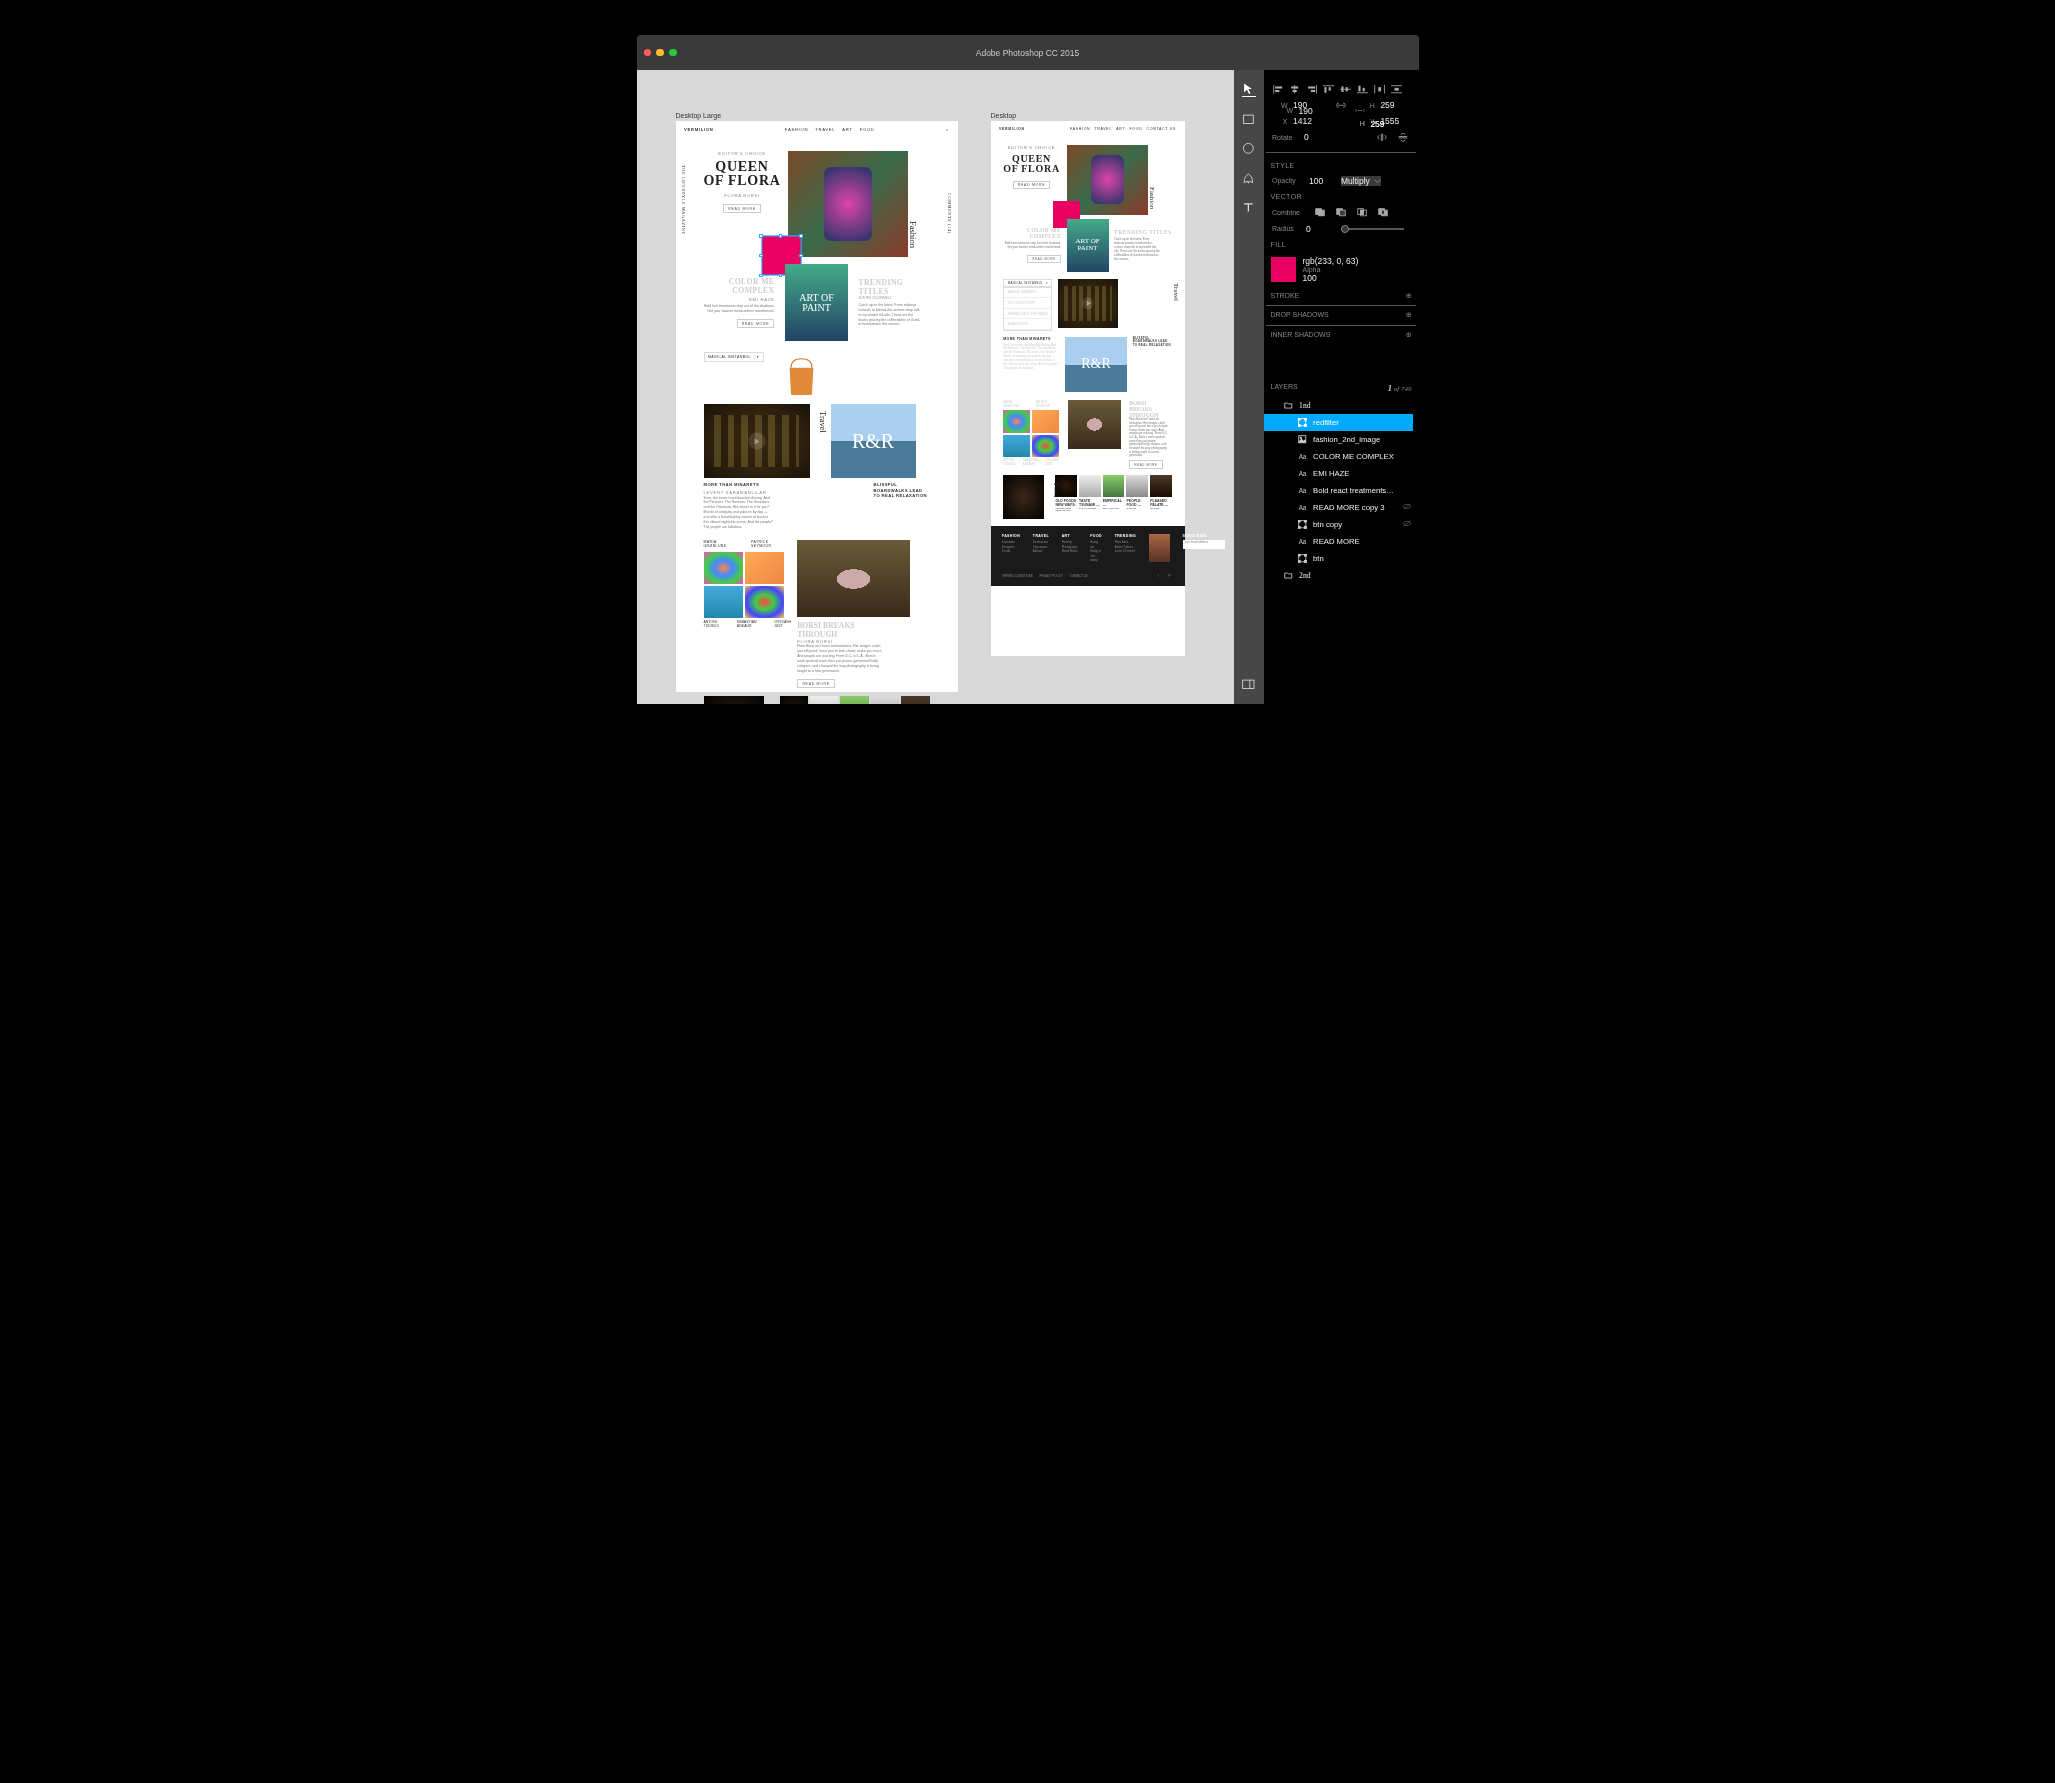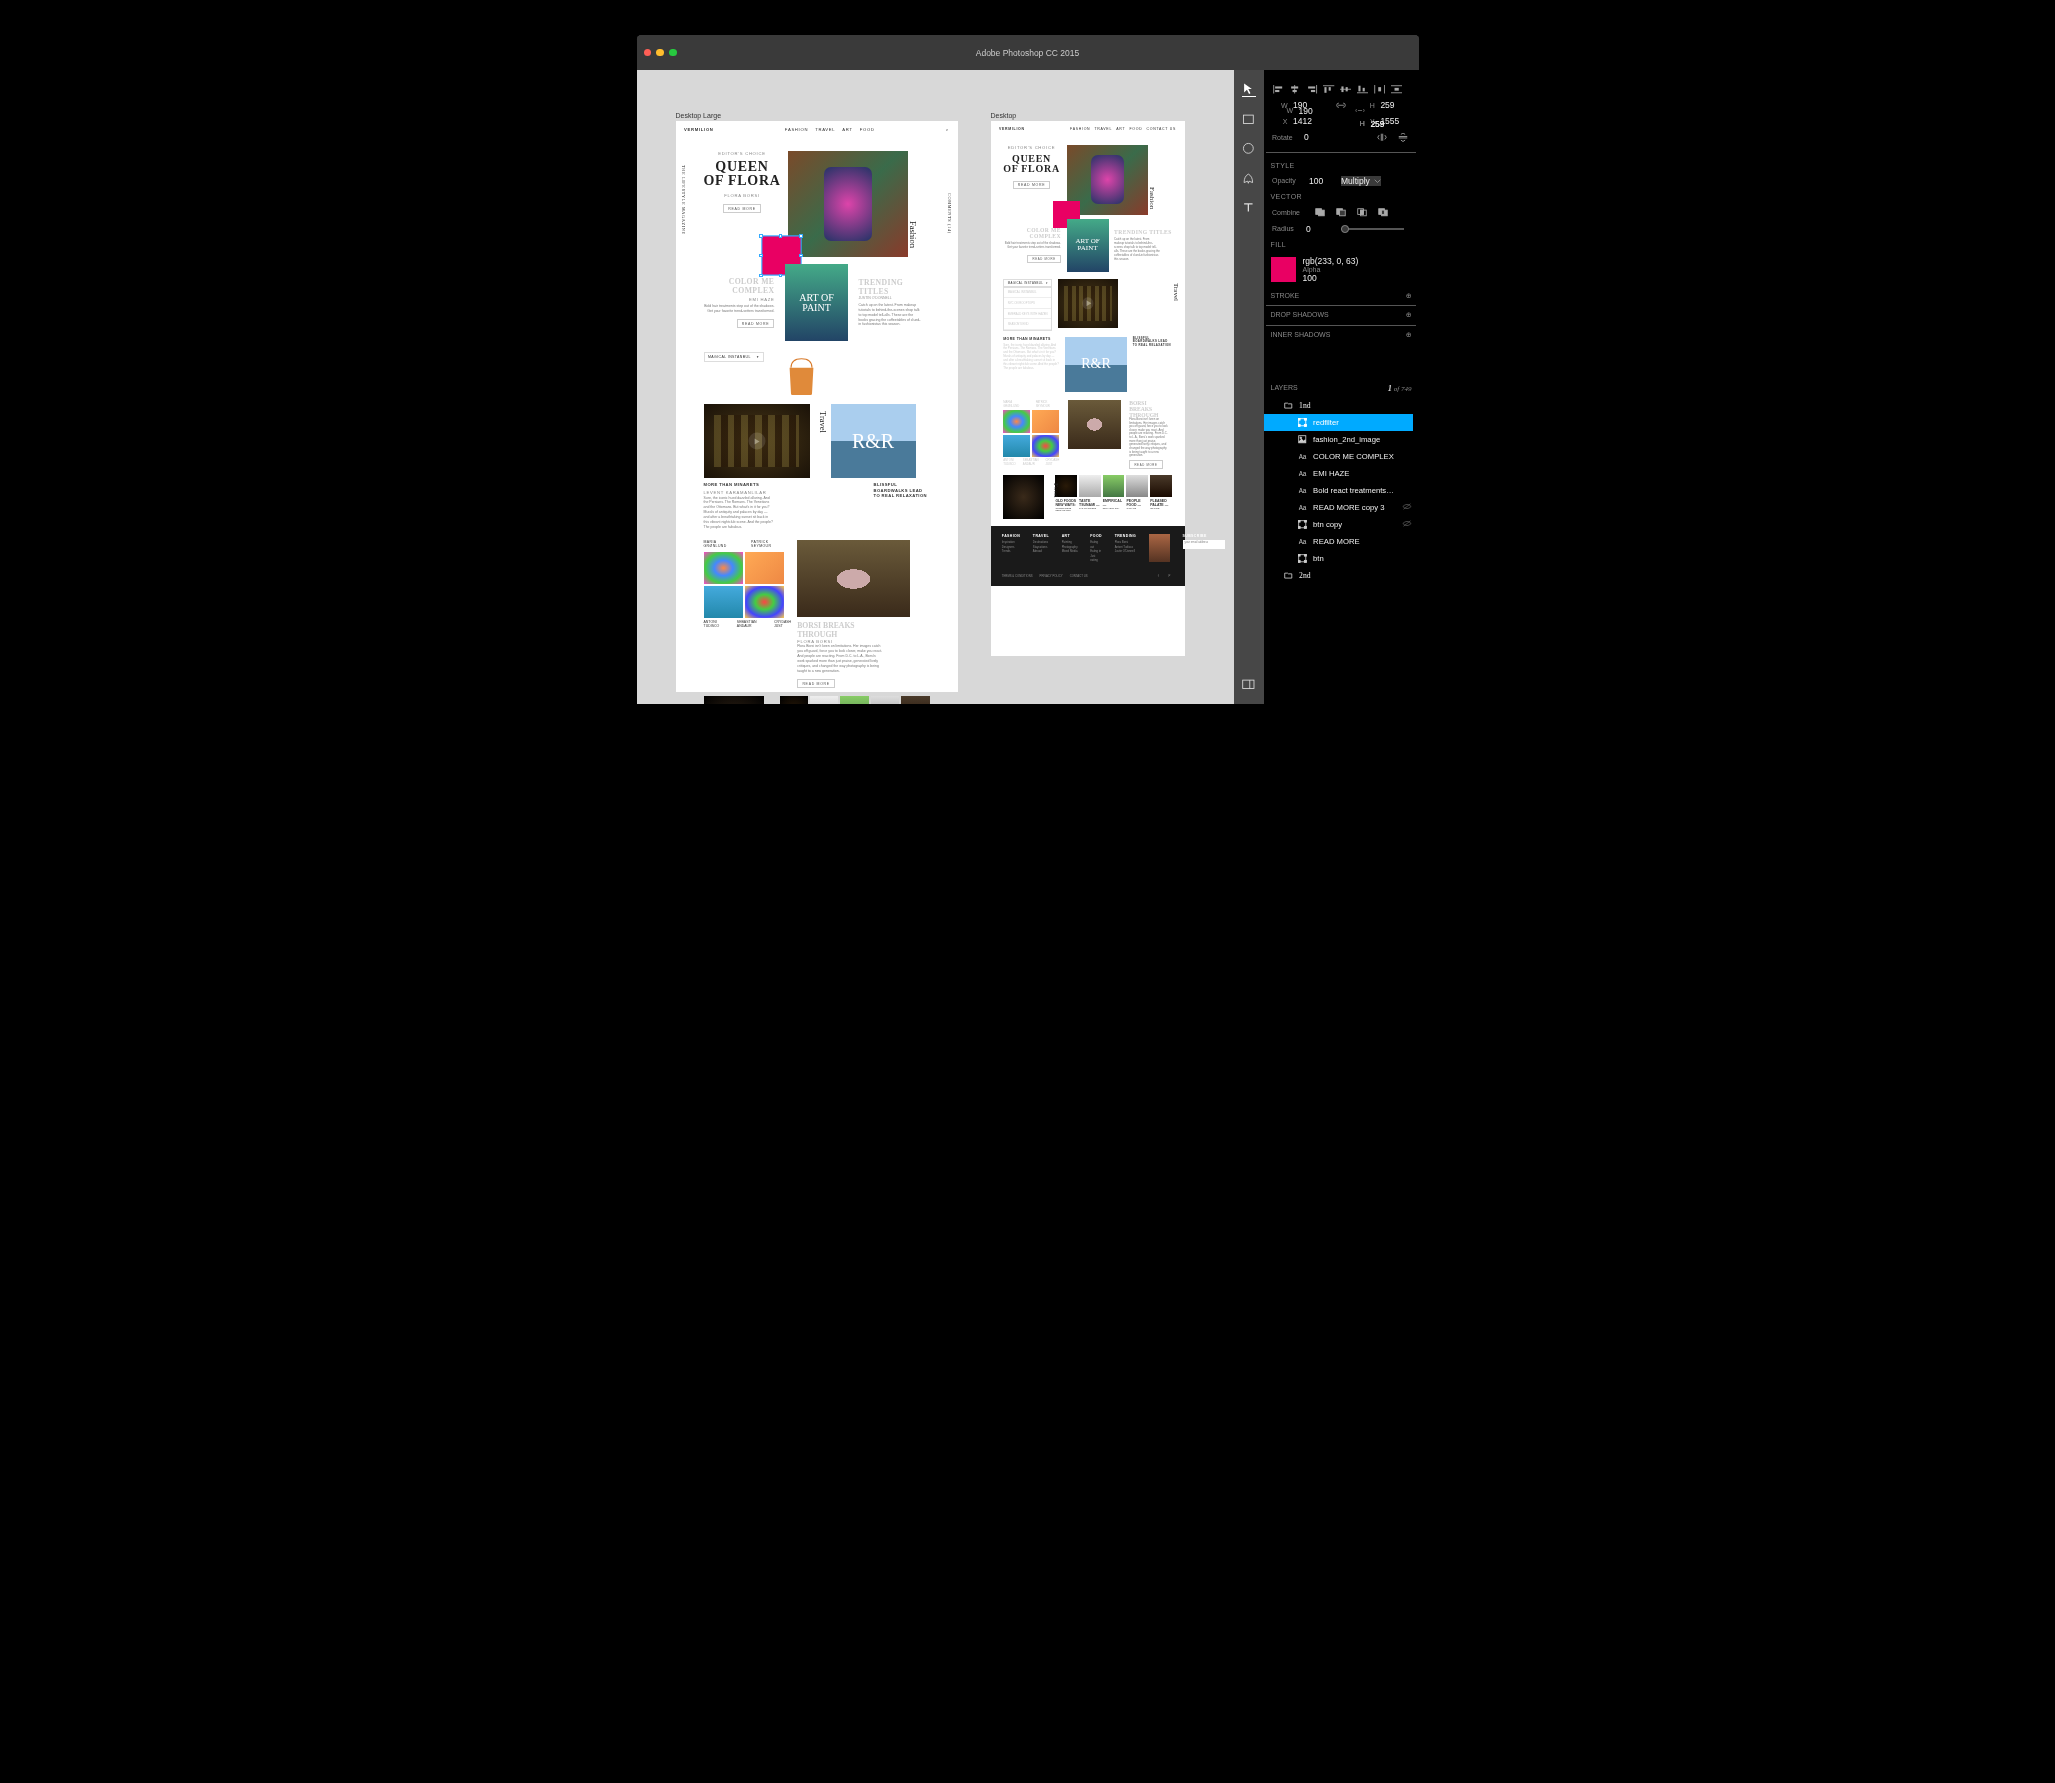--- a/index.html
+++ b/index.html
@@ -107,21 +107,21 @@
   .prop-label { text-align:right; color:#888; font-size:7px; }
   .prop-val { color:#eee; font-size:8.5px; }
   .prop-row { display:flex; align-items:center; padding:2.8px 8.5px; gap:7px; }
   .sep { height:0.7px; background:#555; margin:5.6px 2.8px; }
   .section-title { color:#888; font-size:7px; padding:4.2px 7px; letter-spacing:0.4px; }
   .small-btn { width:14px; height:11.3px; display:flex; align-items:center; justify-content:center; }
   .small-btn svg { width:10px; height:8.5px; stroke:#aaa; fill:none; stroke-width:1.2; }
   .dd { background:#3a3a3a; border:none; color:#eee; display:flex; align-items:center; gap:4.2px; font-size:8.5px; }
   .fill-row { display:flex; align-items:center; padding:4.2px 7px; gap:7px; }
   .swatch { width:25px; height:25px; background:#e90063; }
-  .layer-hdr { display:flex; justify-content:space-between; padding:4.2px 7px; font-size:7px; color:#888;align-items:center; }
+  .layer-hdr { display:flex; justify-content:space-between; padding:4.2px 7px; font-size:7px; color:#888; }
   .layer-count { font-style:italic; font-family:Georgia; }
   .layer-count b { font-size:8.5px; color:#ccc; }
   .layer-list { }
   .layer { display:flex; align-items:center; gap:5.6px; padding:2.8px 7px; font-size:7.7px; color:#eee; cursor:pointer; position:relative; height:17px; }
   .layer.selected { background:#00aaff; color:#fff; margin-right:5.6px; }
   .indent1 { padding-left: 20px; font-family: Liberation Serif, serif; }
   .indent2 { padding-left: 34px; }
   .li { width:10px; display:flex; align-items:center; justify-content:center; }
   .li svg { width:8.5px; height:8.5px; stroke:#ccc; fill:none; stroke-width:1.2; }
   .layer.selected .li svg { stroke:#fff; }

